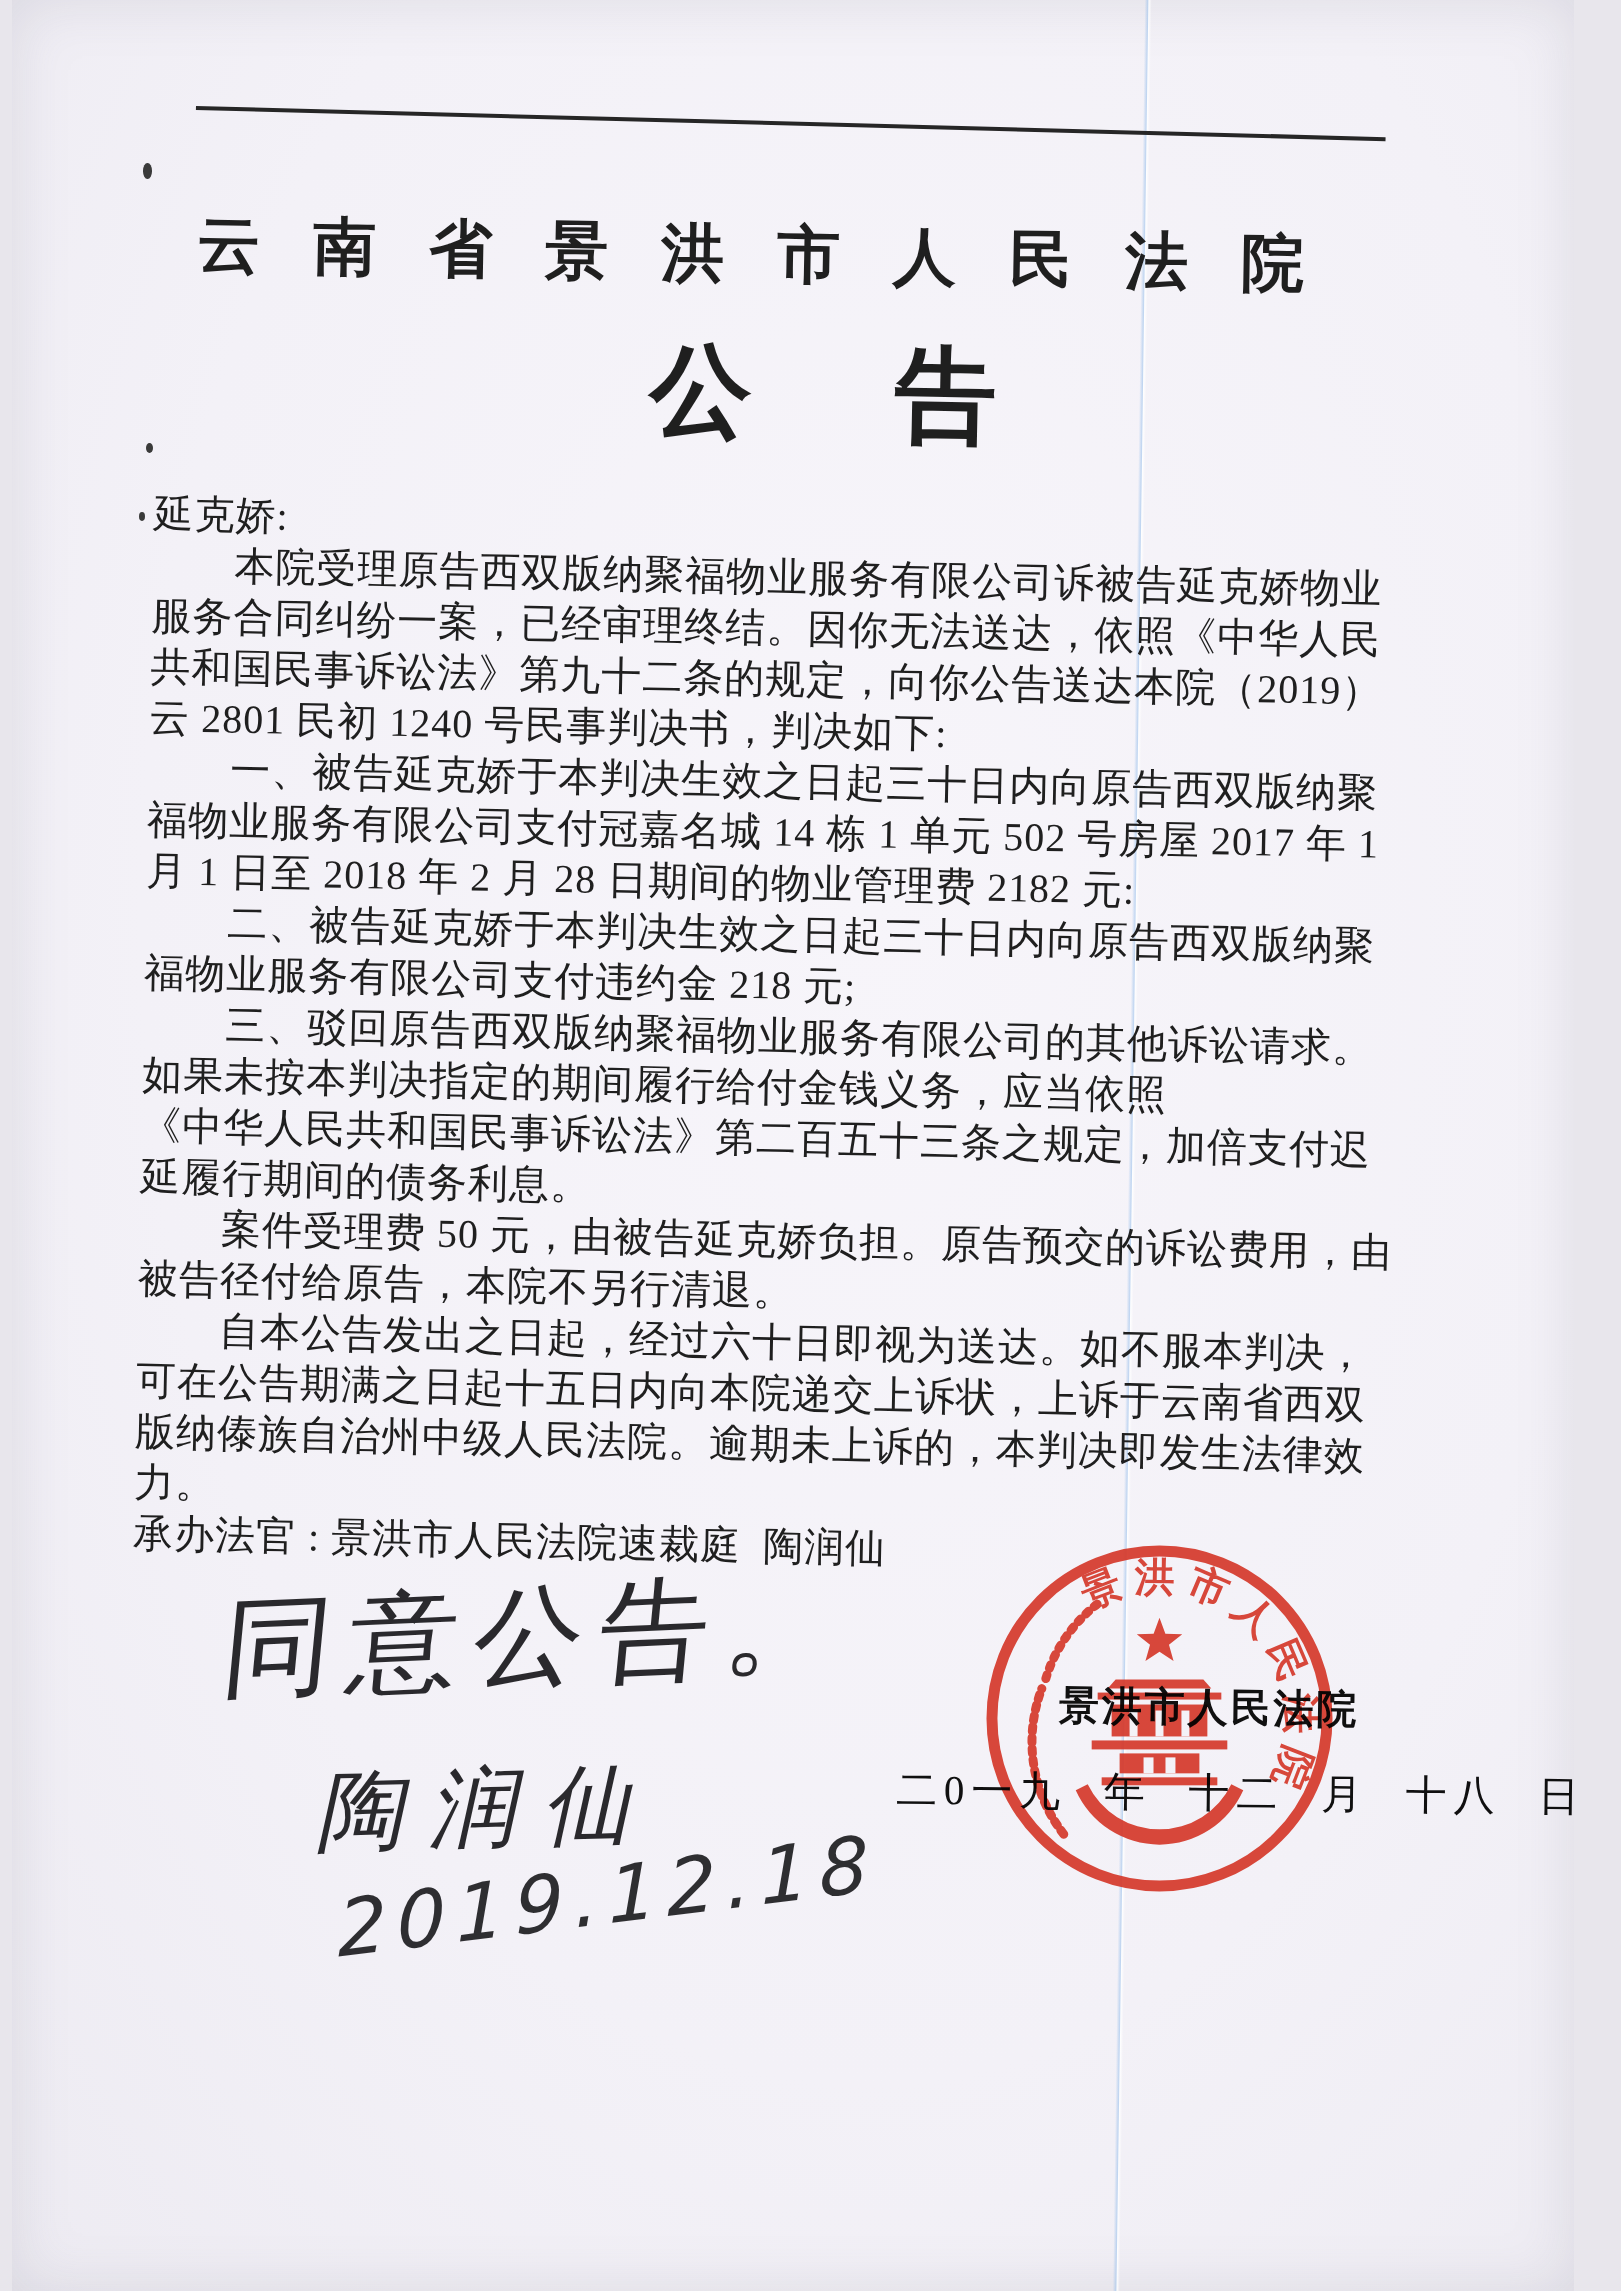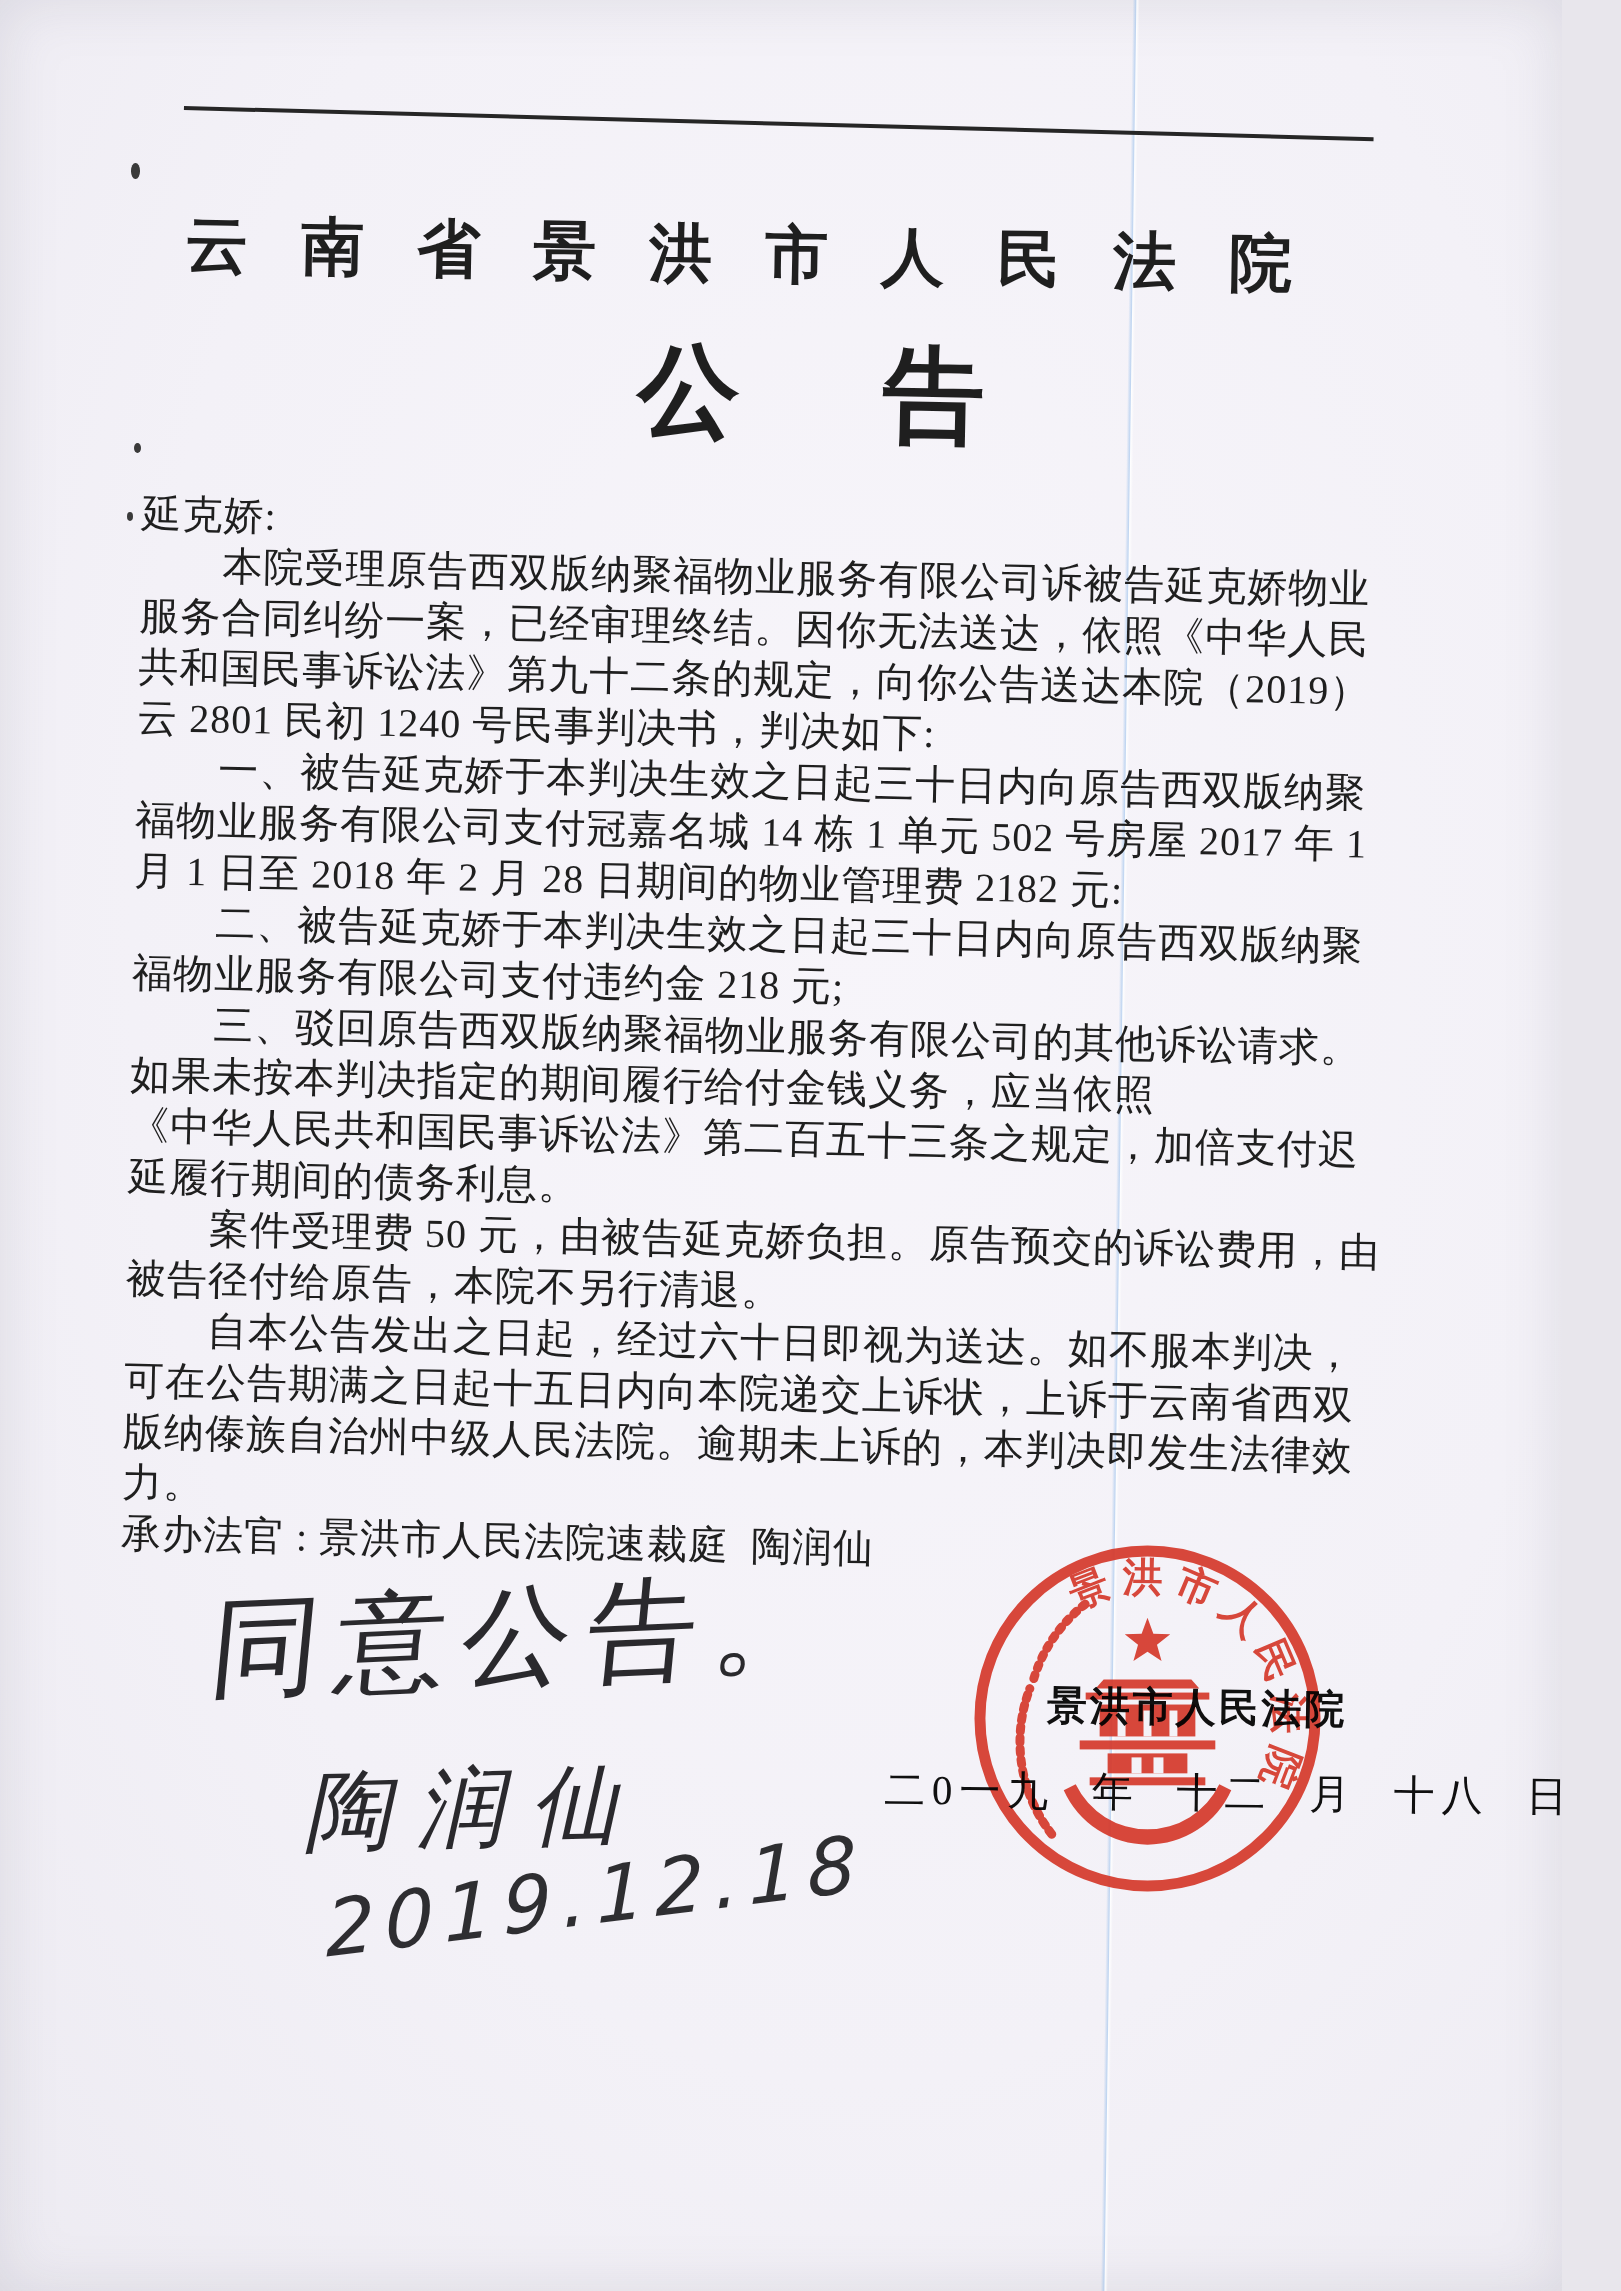--- a/index.html
+++ b/index.html
@@ -5,20 +5,21 @@
   html,body{margin:0;padding:0;background:#e8e6ec;}
   .page{
     position:relative;
     width:1562px;height:2292px;
     background:
       radial-gradient(ellipse at 55% 40%, #f7f5fa 0%, #f3f1f7 60%, #edebf2 100%);
     overflow:hidden;
     font-family:"Liberation Serif","DejaVu Serif",serif;
     color:#1f1f1f;
     box-shadow:inset 0 0 59px rgba(120,120,140,.18);
+    margin-left:12px;
   }
   .fold-line{
     position:absolute;left:1133px;top:-19.6px;width:6.9px;height:2352px;
     background:linear-gradient(to right, rgba(170,200,235,0), rgba(150,190,235,.55) 45%, rgba(255,255,255,.9) 60%, rgba(170,200,235,0));
     transform:rotate(0.8deg);transform-origin:top left;
   }
   .top-rule{
     position:absolute;left:184px;top:106px;width:1190px;height:3.9px;
     background:#262626;transform:rotate(1.5deg);transform-origin:left top;
   }

